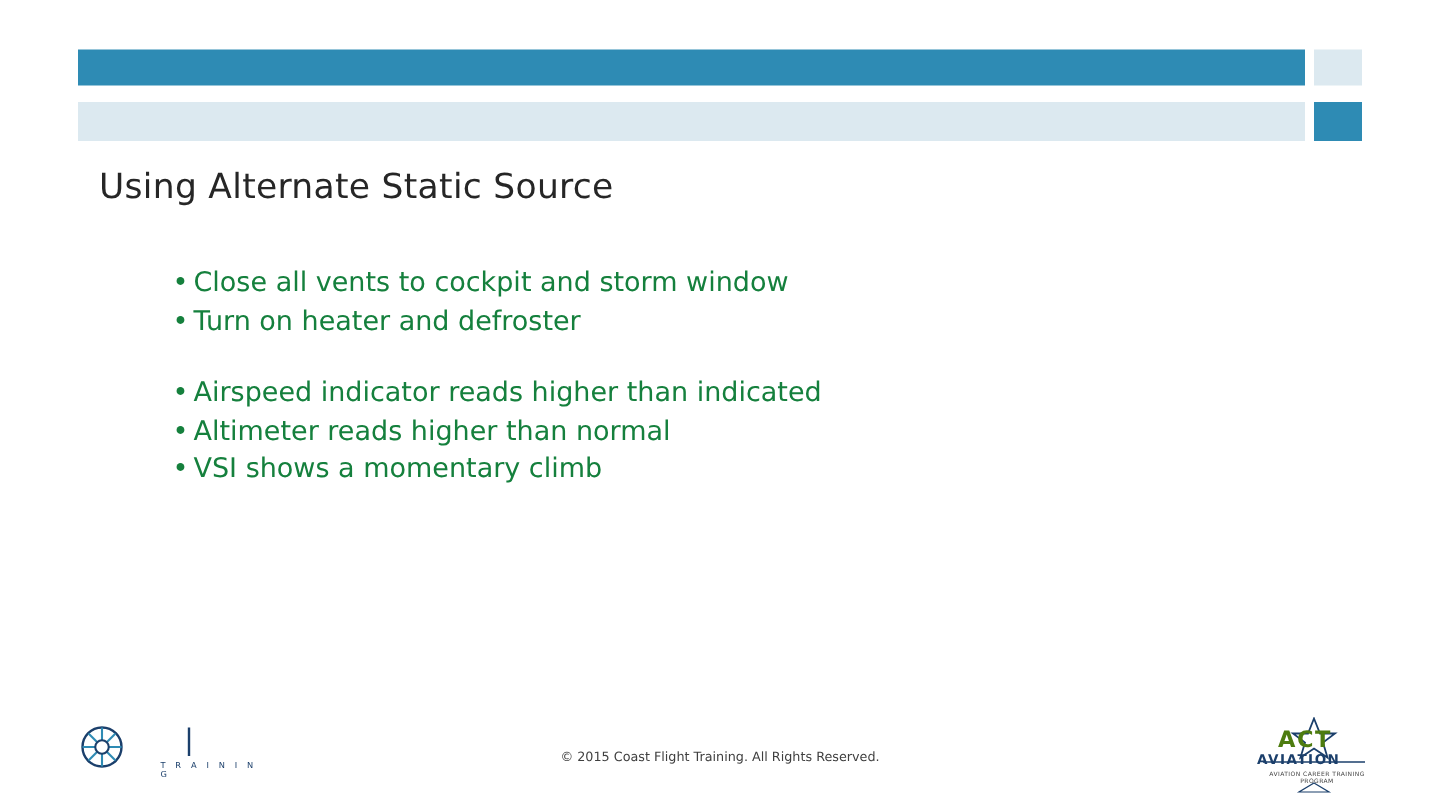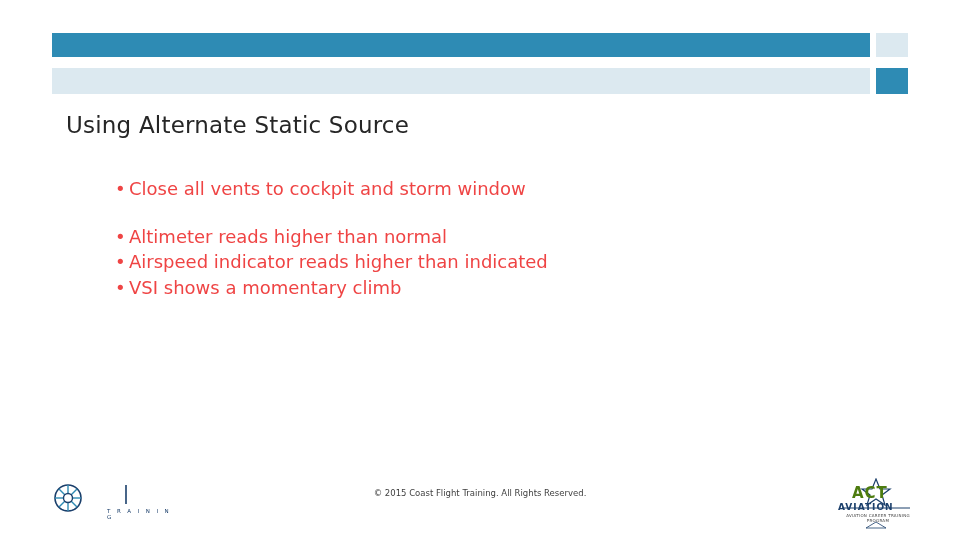--- a/index.html
+++ b/index.html
@@ -78,38 +78,38 @@
     line-height: 1.32;
     padding-left: 10px;
     white-space: nowrap;
   }
   .lvl1 .bullet {
     display: inline-block;
     width: 16px;
   }
   .lvl2 {
     font-size: 18px;
-    color: #ef4444;
+    color: #15803d;
     line-height: 1.42;
     padding-left: 49px;
     white-space: nowrap;
   }
   .lvl2 .bullet {
     display: inline-block;
     width: 14px;
   }
   .grp-2 { margin-top: 22px; }
   .grp-2 .lvl1 { margin-bottom: 3px; }
   .grp-1 .lvl1 { margin-bottom: 3px; }
 
   
   .footer-copyright {
     position: absolute;
     left: 0;
-    top: 488px;
+    top: 500px;
     width: 960px;
     text-align: center;
     font-size: 8.5px;
     color: #3f3f3f;
   }
 
   
   .logo-left {
     position: absolute;
     left: 52px;
@@ -181,28 +181,31 @@
 <div class="bar-second-right"></div>
 
 <div class="slide-title">Using Alternate Static Source</div>
 
 <div class="body-block">
 
   <div class="grp grp-1">
     <div class="lvl2">
       <span class="bullet">•</span><span>Close all vents to cockpit and storm window</span>
     </div>
+    <div class="lvl2">
+      <span class="bullet">•</span><span>Turn on heater and defroster</span>
+    </div>
   </div>
 
   <div class="grp grp-2">
     <div class="lvl2">
+      <span class="bullet">•</span><span>Airspeed indicator reads higher than indicated</span>
+    </div>
+    <div class="lvl2">
       <span class="bullet">•</span><span>Altimeter reads higher than normal</span>
-    </div>
-    <div class="lvl2">
-      <span class="bullet">•</span><span>Airspeed indicator reads higher than indicated</span>
     </div>
     <div class="lvl2">
       <span class="bullet">•</span><span>VSI shows a momentary climb</span>
     </div>
   </div>
 
 </div>
 
 <div class="footer-copyright">© 2015 Coast Flight Training. All Rights Reserved.</div>
 

